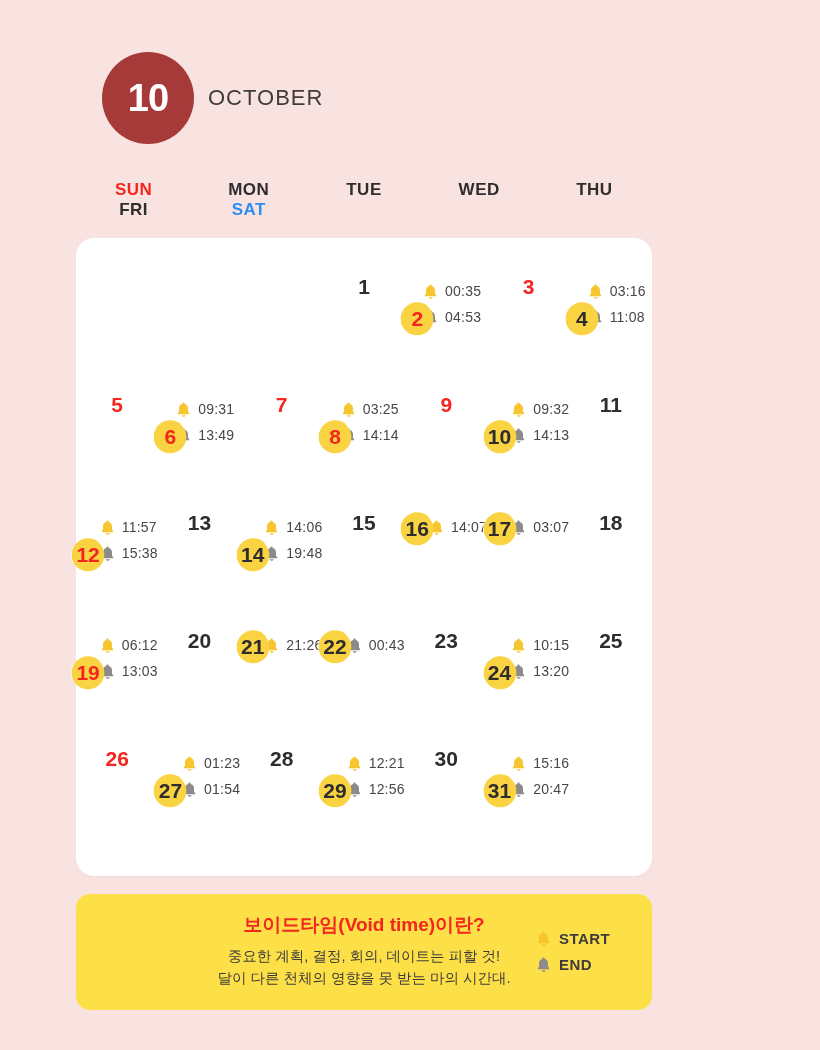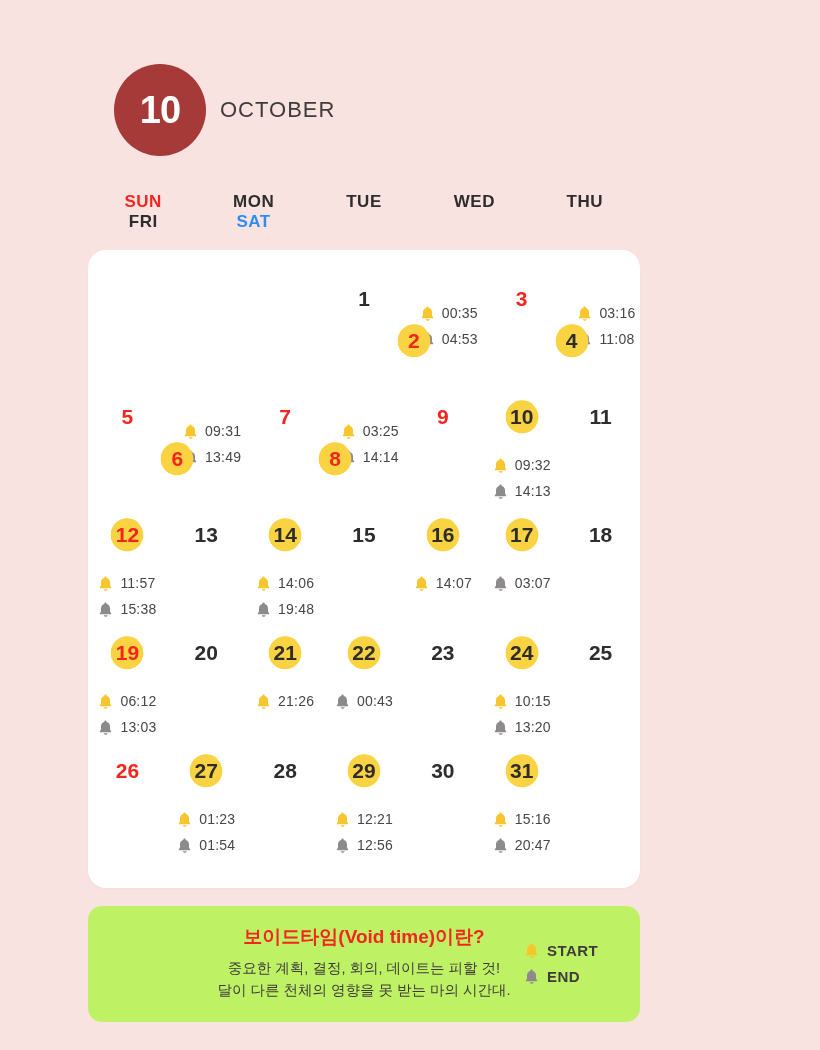--- a/index.html
+++ b/index.html
@@ -12,21 +12,21 @@
     height: 1050px;
     background: #f9e3e1;
     font-family: "Liberation Sans", sans-serif;
     -webkit-font-smoothing: antialiased;
   }
 
   .page {
     position: relative;
     width: 728px;
     height: 1050px;
-    padding: 16px;
+    padding: 4px;
   }
 
   
   .header {
     display: flex;
     align-items: center;
     padding: 48px 0 0 98px;
   }
   .month-badge {
     width: 92px;
@@ -102,21 +102,21 @@
     position: absolute;
     z-index: 1;
     left: 50%;
     top: 50%;
     transform: translate(-50%, -50%);
     width: 40px;
     height: 40px;
     pointer-events: none;
   }
   .times {
-    margin-top: 18px;
+    margin-top: 8px;
     display: inline-block;
     text-align: left;
   }
   .time-row {
     display: flex;
     align-items: center;
     font-size: 14px;
     color: #4a4546;
     height: 26px;
     white-space: nowrap;
@@ -125,21 +125,21 @@
     width: 15px;
     height: 17px;
     margin-right: 7px;
     flex: 0 0 auto;
   }
   .time-label { letter-spacing: 0.2px; }
 
   
   .note-card {
     margin: 18px 72px 0 72px;
-    background: #bef264;
+    background: #fde047;
     border-radius: 14px;
     padding: 18px 24px 20px 24px;
     display: flex;
     align-items: center;
     justify-content: center;
     position: relative;
     min-height: 92px;
   }
   .note-text { text-align: center; }
   .note-title {

